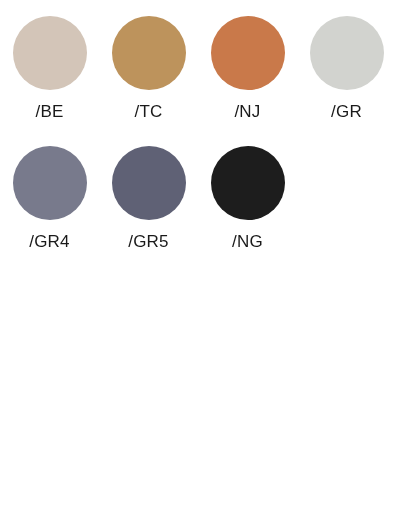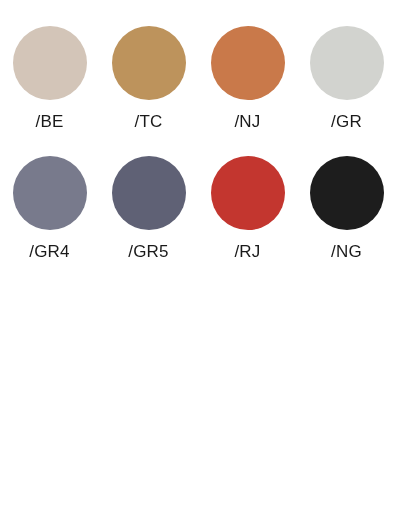--- a/index.html
+++ b/index.html
@@ -14,21 +14,21 @@
     overflow: hidden;
   }
 
   #swatch-grid {
     display: grid;
     grid-template-columns: repeat(4, 99px);
     grid-template-rows: repeat(4, 130px);
     width: 328px;
     height: 520px;
     box-sizing: border-box;
-    padding-top: 12px;
+    padding-top: 2px;
   }
 
   .swatch-cell {
     display: flex;
     flex-direction: column;
     align-items: center;
     justify-content: flex-start;
     box-sizing: border-box;
     padding-top: 14px;
   }
@@ -74,24 +74,20 @@
     </div>
     <div class="swatch-cell">
       <div class="swatch-dot" style="background: rgb(120, 122, 140);"></div>
       <div class="swatch-label">/GR4</div>
     </div>
     <div class="swatch-cell">
       <div class="swatch-dot" style="background: rgb(95, 97, 117);"></div>
       <div class="swatch-label">/GR5</div>
     </div>
     <div class="swatch-cell">
-      <div class="swatch-dot" style="background: rgb(195, 54, 47);"></div>
-      <div class="swatch-label">/RJ</div>
-    </div>
-    <div class="swatch-cell">
       <div class="swatch-dot" style="background: rgb(29, 29, 29);"></div>
       <div class="swatch-label">/NG</div>
     </div>
     <div class="swatch-cell empty">
       <div class="swatch-dot"></div>
       <div class="swatch-label"></div>
     </div>
   </div>
 
 </body></html>

